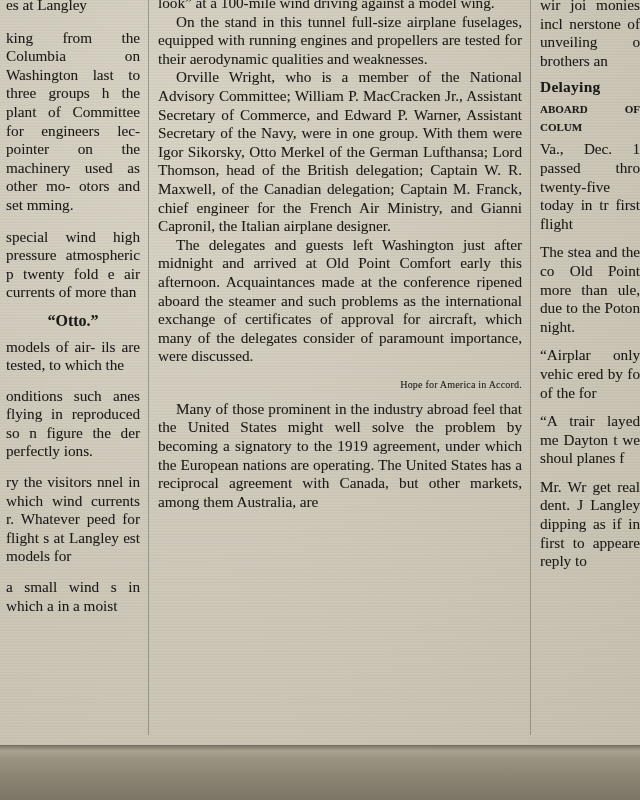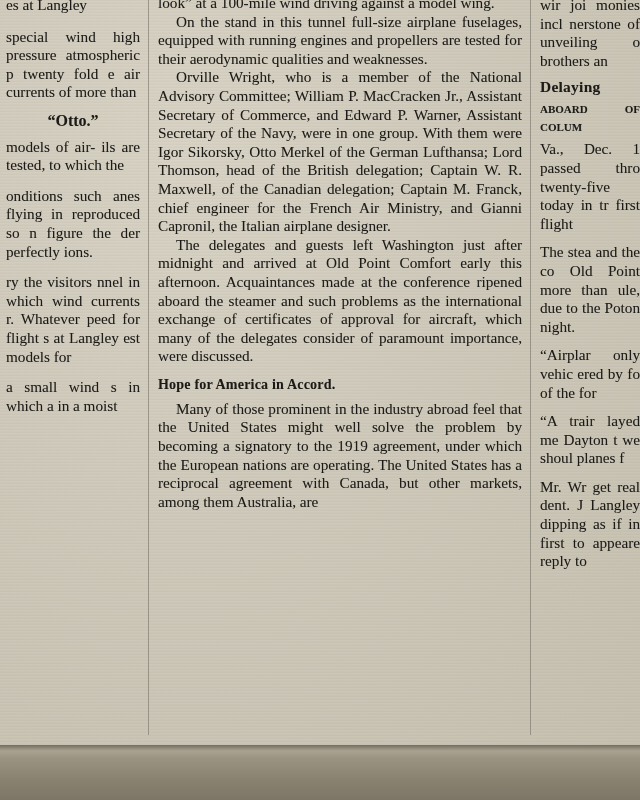--- a/index.html
+++ b/index.html
@@ -88,23 +88,23 @@
     top: -6px;
   }
   #col-right {
     left: 540px;
     width: 100px;
     top: -4px;
     overflow: hidden;
   }
 
   .head {
-    font-weight: bold;
-    text-align: left;
-    font-size: 14px;
+    font-weight: normal;
+    text-align: right;
+    font-size: 10px;
     line-height: 19px;
     margin: 9px 0 6px 0 !important;
     letter-spacing: 0.2px;
   }
   .head-left {
     font-weight: bold;
     text-align: center;
     font-size: 16px;
     margin: 10px 0 7px 0 !important;
   }
@@ -124,20 +124,21 @@
 <body>
 
 <div id="page">
   <div id="paper"></div>
 
   <div class="rule" id="rule-1"></div>
   <div class="rule" id="rule-2"></div>
 
   <div class="col" id="col-left">
     <p>es at Langley</p>
+    <p style="margin-top:14px">king from the Columbia on Washington last to three groups h the plant of Committee for engineers lec- pointer on the machinery used as other mo- otors and set mming.</p>
     <p style="margin-top:13px">special wind high pressure atmospheric p twenty fold e air currents of more than</p>
     <p class="head-left">“Otto.”</p>
     <p>models of air- ils are tested, to which the</p>
     <p style="margin-top:12px">onditions such anes flying in reproduced so n figure the der perfectly ions.</p>
     <p style="margin-top:12px">ry the visitors nnel in which wind currents r. Whatever peed for flight s at Langley est models for</p>
     <p style="margin-top:12px">a small wind s in which a in a moist</p>
   </div>
 
   <div class="col" id="col-mid">
     <p>look” at a 100-mile wind driving against a model wing.</p>

